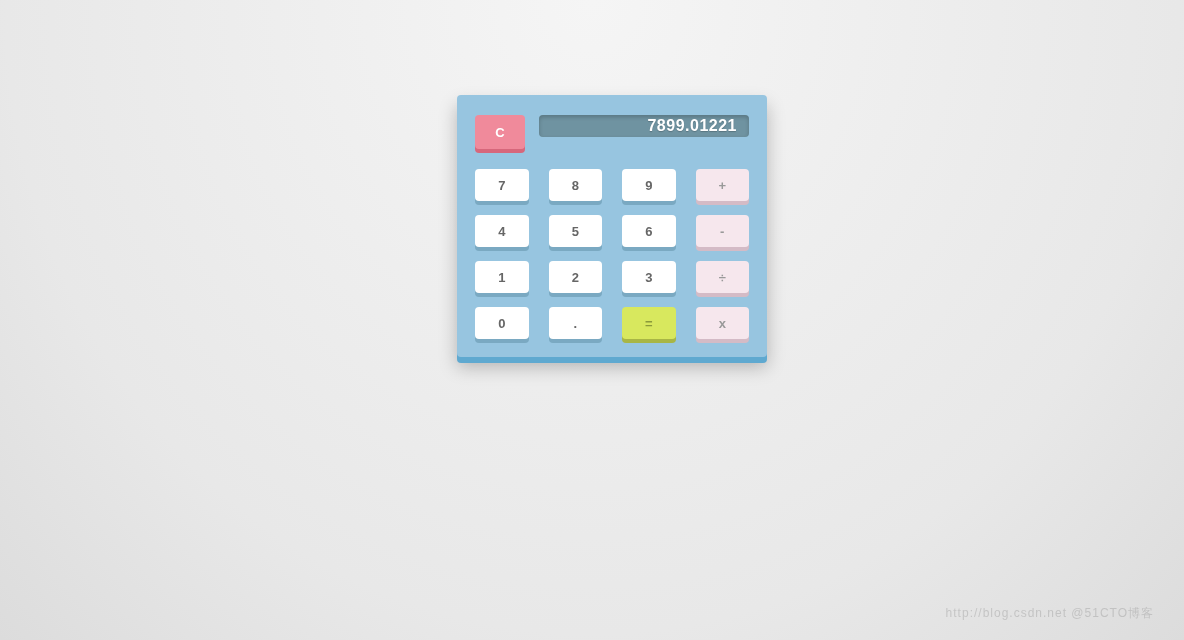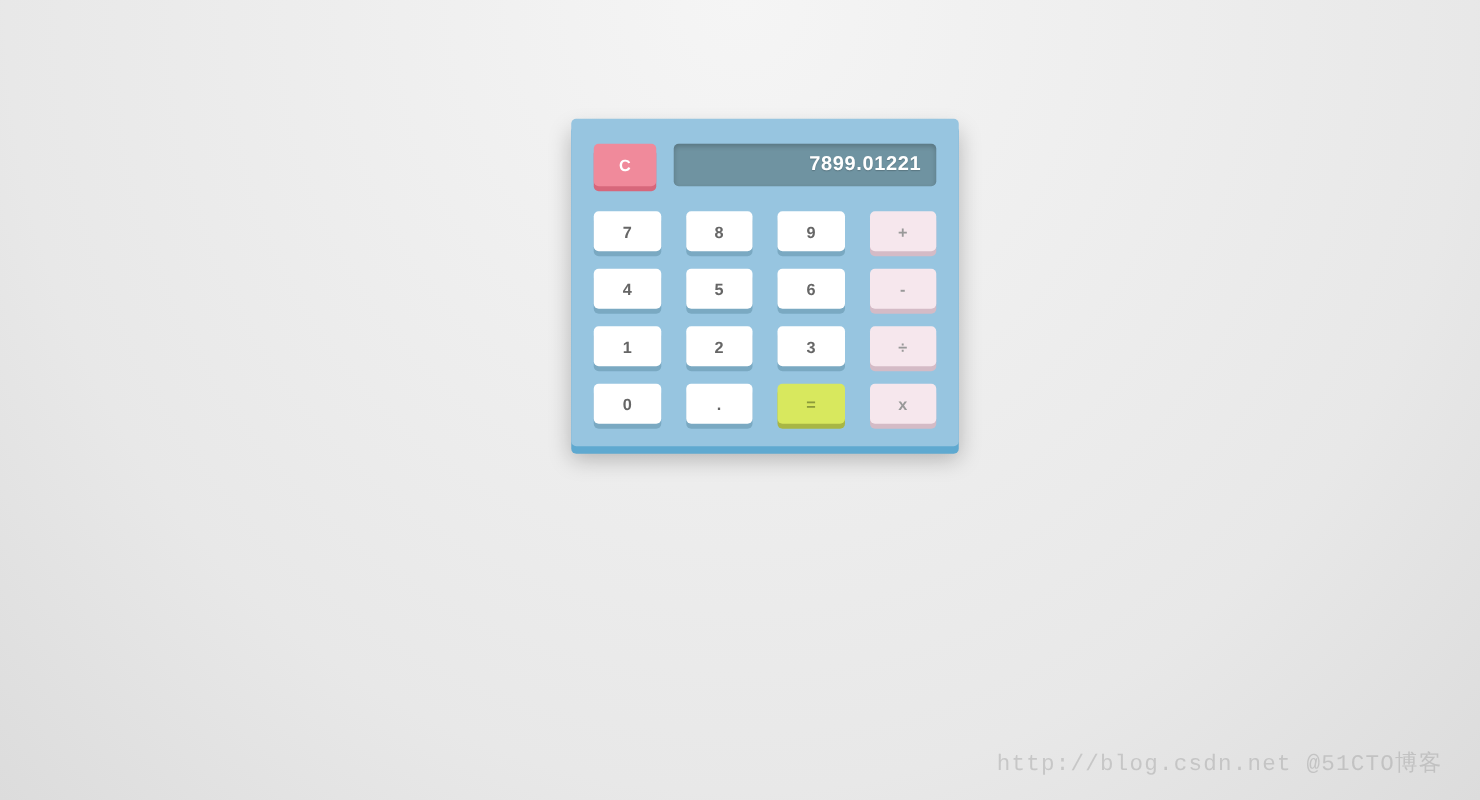--- a/index.html
+++ b/index.html
@@ -42,21 +42,21 @@
       border-radius: 4px;
       color: white;
       font-weight: bold;
       font-size: 13px;
       cursor: pointer;
       box-shadow: 0 4px 0 #d7677b;
     }
     
     .display {
       flex: 1;
-      height: 34px;
+      height: 22px;
       background: #6f93a1;
       border-radius: 4px;
       color: white;
       font-weight: bold;
       font-size: 16px;
       padding: 0 12px;
       display: flex;
       align-items: center;
       justify-content: flex-end;
       box-shadow: inset 0 2px 4px rgba(0,0,0,0.2);
@@ -95,22 +95,22 @@
       background: #d8e85e;
       color: #8b9a3a;
       box-shadow: 0 4px 0 #a8b645;
     }
     
     .watermark {
       position: absolute;
       bottom: 18px;
       right: 30px;
       color: rgba(120, 120, 120, 0.28);
-      font-size: 18px;
-      font-family: Liberation Mono, monospace;
+      font-size: 12px;
+      font-family: Liberation Sans, sans-serif;
       letter-spacing: 1px;
     }
   </style>
 </head>
 <body>
 
 <div class="calculator">
   <div class="top-row">
     <button class="clear-btn">C</button>
     <div class="display">7899.01221</div>

